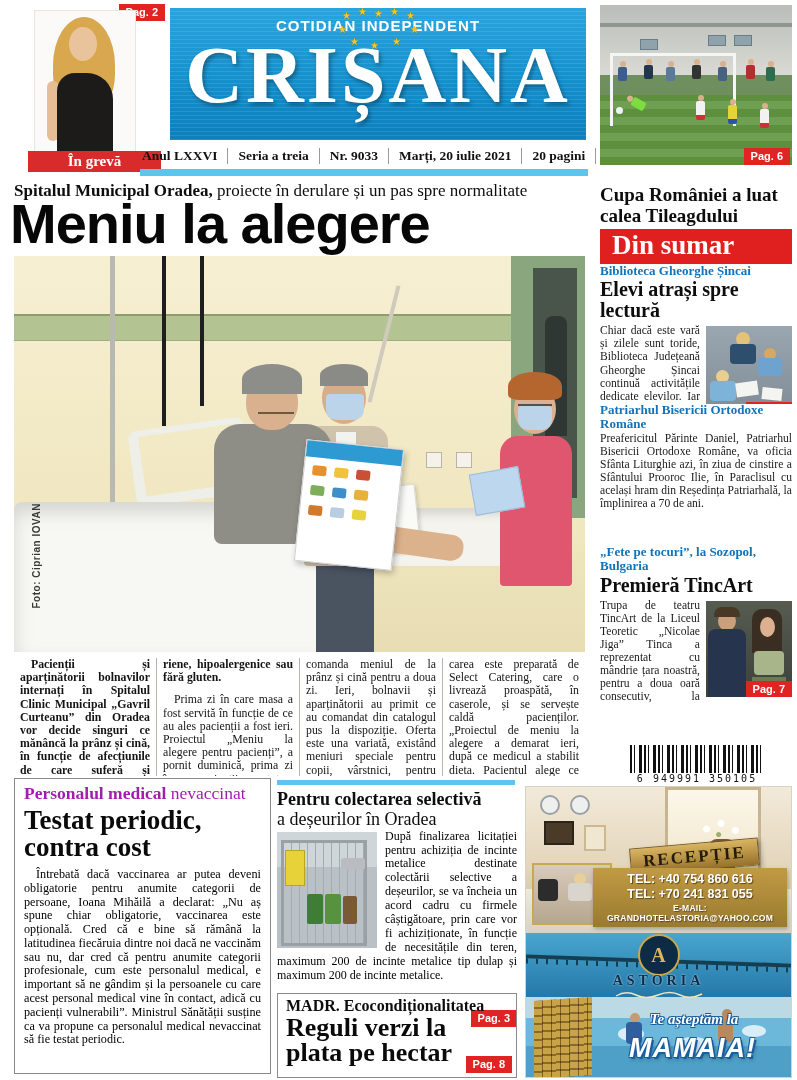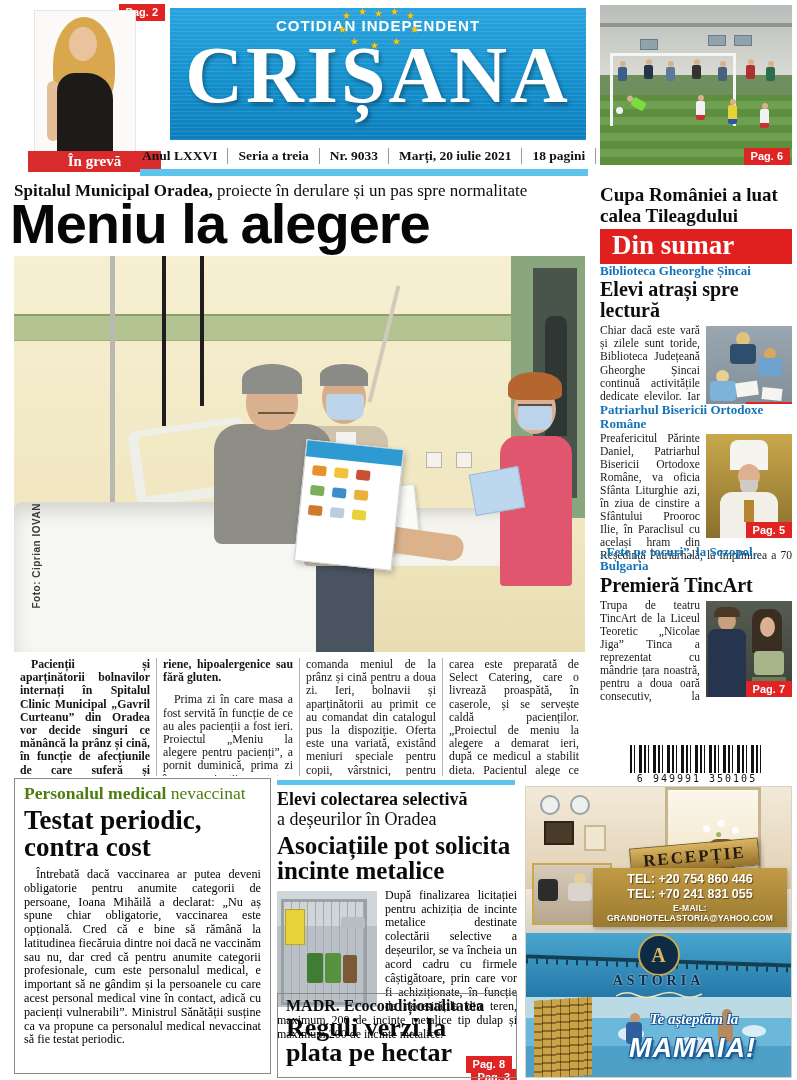--- a/index.html
+++ b/index.html
@@ -92,21 +92,21 @@
   .ph-socket{position:absolute;width:14px;height:14px;background:#f4f2ea;border:1px solid #b9b4a4;}
   .ph-credit{position:absolute;left:-38px;bottom:98px;transform:rotate(-90deg);transform-origin:center;font:bold 10px "Liberation Sans",sans-serif;color:#3a3a36;letter-spacing:.5px;width:120px;}
   .lead-cols{left:14px;top:658px;width:571px;height:118px;display:flex;overflow:hidden;}
   .col{flex:1 1 0;padding:0 6px;font:normal 11.8px "Liberation Serif",serif;line-height:1.12;color:#141414;text-align:justify;}
   .col + .col{border-left:1px solid #b5b5b0;}
   .col .indent{text-indent:11px;margin:0;}
   .col p{margin:0 0 9px 0;}
   .colb{font-weight:bold;}
   
   .box-left{left:14px;top:778px;width:257px;height:296px;border:1.5px solid #8a8a86;box-sizing:border-box;padding:4px 9px;overflow:hidden;}
-  .bl-kicker{font:normal 17.5px "Liberation Serif",serif;color:#4d7c0f;}
+  .bl-kicker{font:normal 17.5px "Liberation Serif",serif;color:#a21caf;}
   .bl-head{font:bold 27px "Liberation Serif",serif;line-height:1.0;margin:3px 0 7px 0;color:#0a0a0a;}
   .bl-lead{font:bold 12.2px "Liberation Serif",serif;line-height:1.15;text-align:justify;text-indent:12px;margin:0 0 8px 0;}
   .bl-body{font:normal 12.2px "Liberation Serif",serif;line-height:1.13;text-align:justify;text-indent:12px;margin:0;}
   .mid{left:277px;top:780px;width:240px;}
   .mid-cyan{width:238px;height:5px;background:#5ec4ee;margin-bottom:5px;}
   .mid-kicker1{font:bold 18px "Liberation Serif",serif;color:#0d0d0d;line-height:1.1;}
   .mid-kicker2{font:normal 18px "Liberation Serif",serif;color:#0d0d0d;line-height:1.1;}
   .mid-head{font:bold 25px "Liberation Serif",serif;color:#0a0a0a;line-height:1.0;margin:3px 0 6px 0;}
   .mid-body{font:normal 12px "Liberation Serif",serif;line-height:1.16;text-align:justify;position:relative;}
   .mid-img{float:left;width:100px;height:116px;margin:2px 8px 2px 0;position:relative;background:linear-gradient(180deg,#cfd6da 0 30%,#b9c1c6 30% 100%);overflow:hidden;}
@@ -174,21 +174,21 @@
     <span class="star" style="left:200px;top:32px">★</span>
     <span class="star" style="left:222px;top:28px">★</span>
     <div class="brand">CRIȘANA</div>
   </div>
 
   <div class="abs infoline">
     <span>Anul LXXVI</span>
     <span>Seria a treia</span>
     <span>Nr. 9033</span>
     <span>Marți, 20 iulie 2021</span>
-    <span>18 pagini</span>
+    <span>20 pagini</span>
     <span>2,50 lei</span>
   </div>
   <div class="abs cyanbar"></div>
 
   <div class="abs sports">
     <div class="sp-bldg"></div>
     <div class="sp-roof"></div>
     <div class="sp-win" style="left:108px;top:30px"></div>
     <div class="sp-win" style="left:134px;top:30px"></div>
     <div class="sp-win" style="left:40px;top:34px"></div>
@@ -293,30 +293,20 @@
         <div class="blk" style="left:30px;top:56px;width:22px;height:14px;background:#f4f4f0;transform:rotate(-8deg)"></div>
         <div class="blk" style="left:56px;top:62px;width:20px;height:12px;background:#f4f4f0;transform:rotate(6deg)"></div>
       </div>
       <span class="sumar-badge" style="bottom:0">Pag. 2</span>
     </div>
     <div class="sumar-body">Chiar dacă este vară și zilele sunt toride, Biblioteca Județeană Gheorghe Șincai continuă activitățile dedicate elevilor. Iar vacanța nu-i oprește pe copii din participarea la activități extracurriculare, care implică lectură.</div>
   </div>
 
   <div class="abs sumar-item" style="top:403px;height:160px;overflow:hidden">
     <div class="kicker-blue">Patriarhul Bisericii Ortodoxe Române</div>
-    <div class="sumar-img">
-      <div class="img-patr">
-        <div class="blk" style="left:24px;top:6px;width:38px;height:30px;background:#f6f4ee;border-radius:8px 8px 0 0"></div>
-        <div class="dot" style="left:32px;top:30px;width:22px;height:24px;background:#dcb090"></div>
-        <div class="blk" style="left:34px;top:46px;width:18px;height:14px;background:#cfcac2;border-radius:0 0 8px 8px"></div>
-        <div class="blk" style="left:14px;top:58px;width:58px;height:46px;background:#f2efe8;border-radius:12px 12px 0 0"></div>
-        <div class="blk" style="left:38px;top:66px;width:10px;height:22px;background:#b5862e"></div>
-      </div>
-      <span class="sumar-badge" style="bottom:0">Pag. 5</span>
-    </div>
     <div class="sumar-body">Preafericitul Părinte Daniel, Patriarhul Bisericii Ortodoxe Române, va oficia Sfânta Liturghie azi, în ziua de cinstire a Sfântului Prooroc Ilie, în Paraclisul cu același hram din Reședința Patriarhală, la împlinirea a 70 de ani.</div>
   </div>
 
   <div class="abs sumar-item" style="top:545px;height:158px;overflow:hidden">
     <div class="kicker-blue">„Fete pe tocuri”, la Sozopol, Bulgaria</div>
     <div class="sumar-head">Premieră TincArt</div>
     <div class="sumar-img">
       <div class="img-couple">
         <div class="dot" style="left:12px;top:10px;width:18px;height:20px;background:#caa07c"></div>
         <div class="blk" style="left:8px;top:6px;width:26px;height:10px;background:#4a3826;border-radius:8px 8px 0 0"></div>
@@ -339,23 +329,22 @@
 
   <div class="abs box-left">
     <div class="bl-kicker"><b>Personalul medical</b><span> nevaccinat</span></div>
     <div class="bl-head">Testat periodic, contra cost</div>
     <p class="bl-body">Întrebată dacă vaccinarea ar putea deveni obligatorie pentru anumite categorii de persoane, Ioana Mihăilă a declarat: „Nu aș spune chiar obligatorie, vaccinarea este opțională. Cred că e bine să rămână la latitudinea fiecăruia dintre noi dacă ne vaccinăm sau nu, dar cred că pentru anumite categorii profesionale, cum este personalul medical, e important să ne gândim și la persoanele cu care acest personal medical vine în contact, adică cu pacienți vulnerabili”. Ministrul Sănătății susține ca va propune ca personalul medical nevaccinat să fie testat periodic.</p>
 
   </div>
 
   <div class="abs mid">
     <div class="mid-cyan"></div>
-    <div class="mid-kicker1">Elevi colectarea selectivă</div>
+    <div class="mid-kicker1">Pentru colectarea selectivă</div>
     <div class="mid-kicker2">a deșeurilor în Oradea</div>
-    <div class="mid-head">Asociațiile pot solicita incinte metalice</div>
     <div class="mid-body">
       <div class="mid-img">
         <div class="cage"></div>
         <div class="blk" style="left:8px;top:18px;width:18px;height:34px;background:#e8d23a;border:1px solid #b8a520"></div>
         <div class="blk" style="left:30px;top:62px;width:16px;height:30px;background:#3f7d35;border-radius:2px"></div>
         <div class="blk" style="left:48px;top:62px;width:16px;height:30px;background:#57923f;border-radius:2px"></div>
         <div class="blk" style="left:66px;top:64px;width:14px;height:28px;background:#7a5a34;border-radius:2px"></div>
         <div class="blk" style="left:64px;top:26px;width:24px;height:12px;background:#b9bdc1;border-radius:3px"></div>
       </div>
       <span>După finalizarea licitației pentru achiziția de incinte metalice destinate colectării selective a deșeurilor, se va încheia un acord cadru cu firmele câștigătoare, prin care vor fi achiziționate, în funcție de necesitățile din teren, maximum 200 de incinte metalice tip dulap și maximum 200 de incinte metalice.</span>
@@ -379,21 +368,21 @@
       <div class="ad-flowers"></div>
       <div class="ad-vase"></div>
       <div class="ad-counter"></div>
       <div class="ad-plaque">RECEPȚIE</div>
       <div class="ad-inset">
         <div class="dot" style="left:40px;top:8px;width:12px;height:12px;background:#e8cf9a"></div>
         <div class="blk" style="left:34px;top:18px;width:24px;height:18px;background:#d9d5cc;border-radius:4px"></div>
         <div class="blk" style="left:4px;top:14px;width:20px;height:22px;background:#2c2c2c;border-radius:4px"></div>
       </div>
       <div class="ad-tel">
-        <div class="t">TEL: +20 754 860 446</div>
+        <div class="t">TEL: +40 754 860 616</div>
         <div class="t">TEL: +70 241 831 055</div>
         <div class="e">E-MAIL: GRANDHOTELASTORIA@YAHOO.COM</div>
       </div>
     </div>
     <div class="ad-sea">
       <div class="ad-pier"></div>
       <div class="ad-medal">A</div>
       <div class="ad-brand">ASTORIA</div>
       <svg class="ad-script" width="90" height="10" viewBox="0 0 90 10">
           <path d="M2 6 Q 12 0 22 5 T 44 5 T 66 5 T 88 4" stroke="#f2e3b8" stroke-width="1.4" fill="none"></path>

